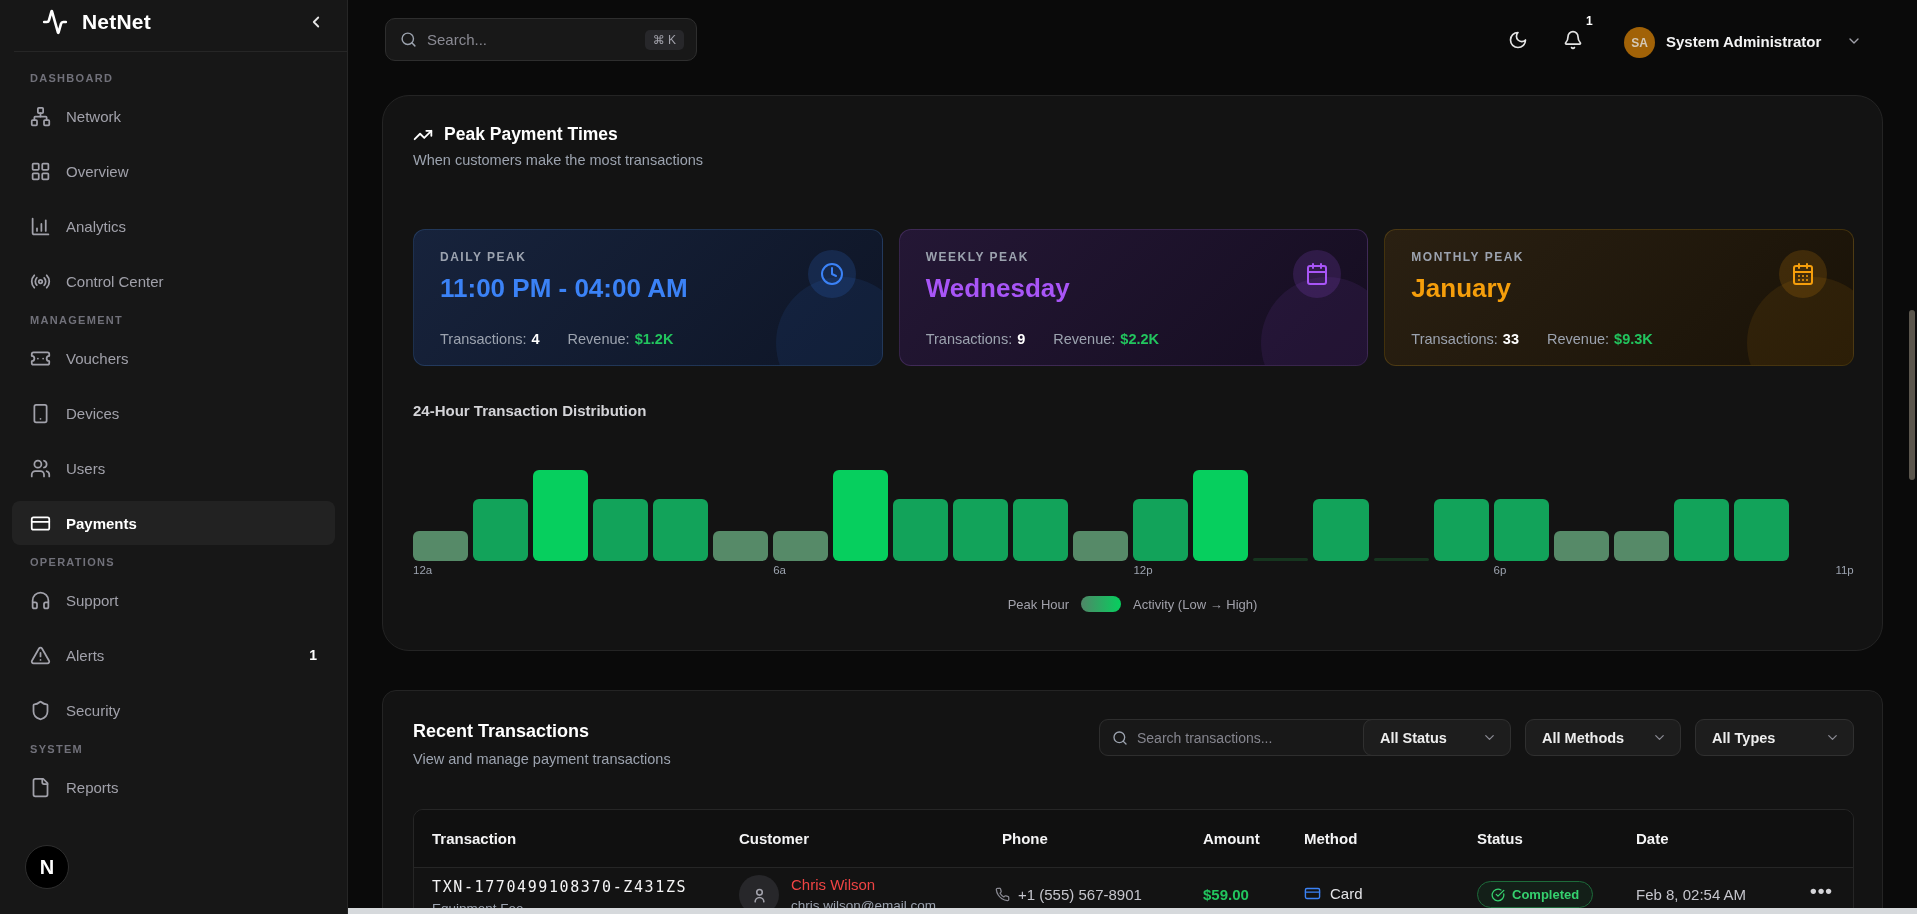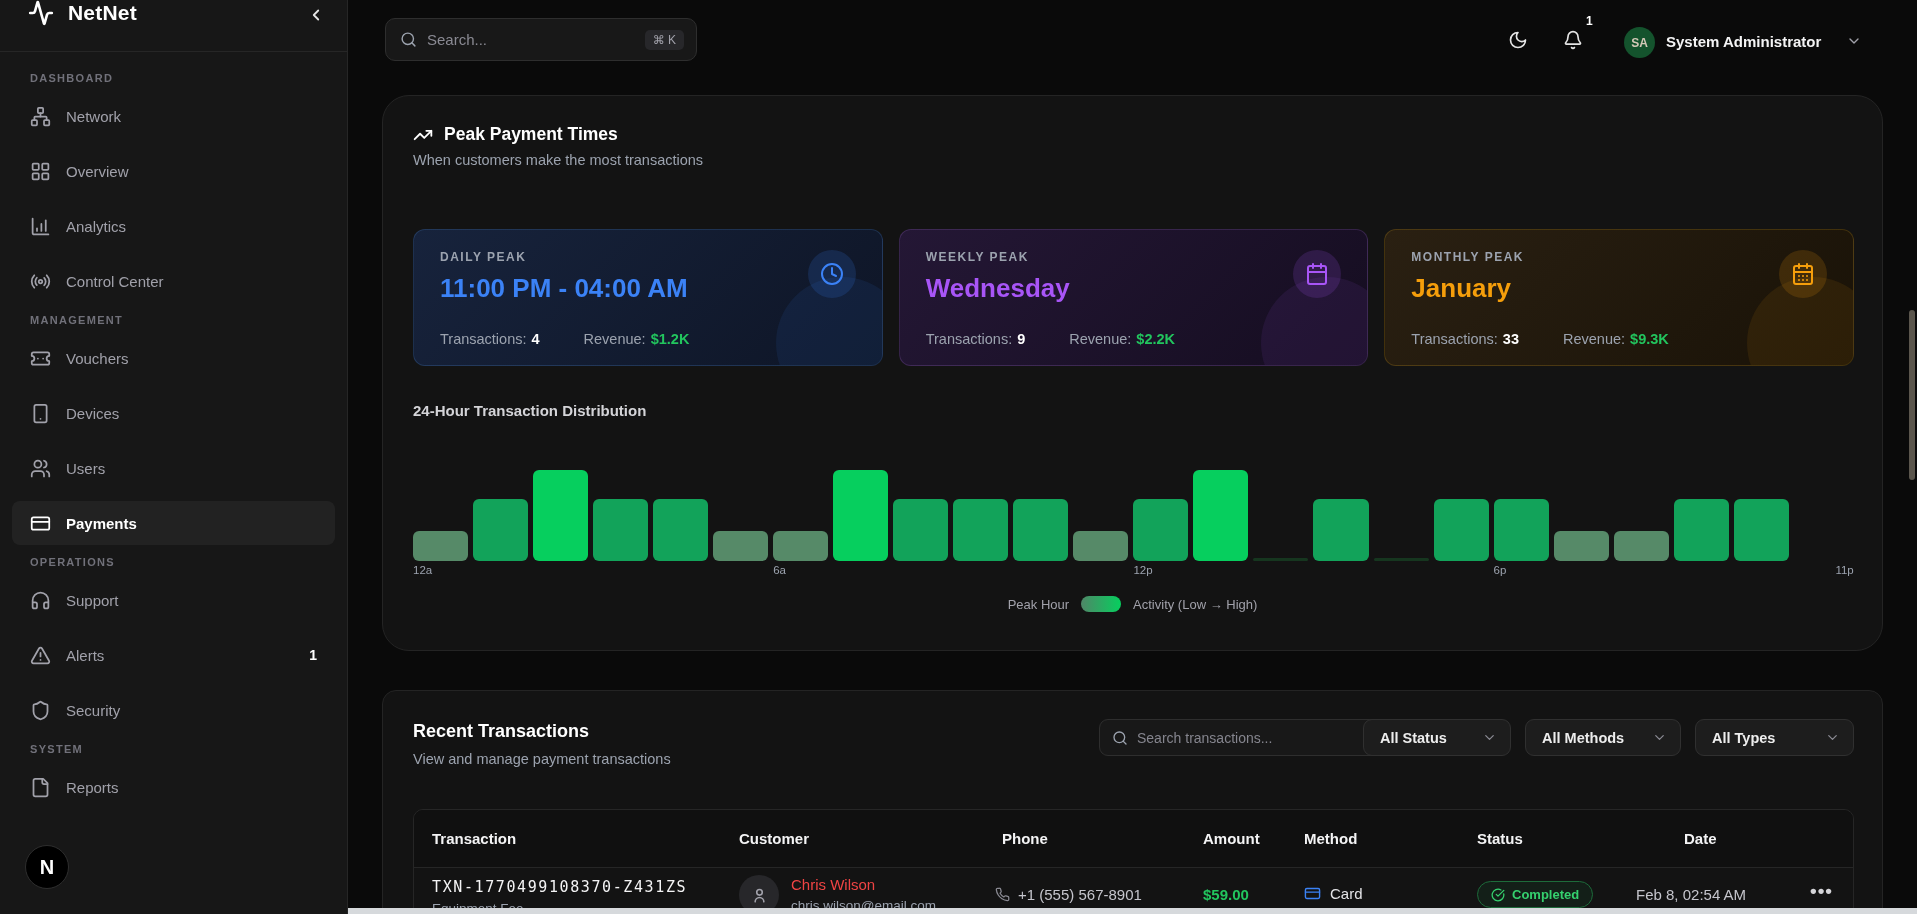--- a/index.html
+++ b/index.html
@@ -6,22 +6,22 @@
   html,body { width:1917px; height:914px; overflow:hidden; }
   body {
     position:relative; background:#0a0a0a; color:#fafafa;
     font-family:"Liberation Sans", sans-serif;
   }
   svg { display:block; }
 
   
   .sidebar { position:absolute; left:0; top:0; width:348px; height:914px;
     background:#171717; border-right:1px solid #262626; z-index:5; }
-  .side-header { height:52px; display:flex; align-items:flex-start; padding:0 16px 7px 28px;
-    border-bottom:1px solid #262626; }
+  .side-header { height:52px; display:flex; align-items:center; padding:0 16px 7px 28px;
+    border-bottom:1px solid #262626;margin-left:14px; }
   .logo-wrap { display:flex; align-items:center; gap:14px; flex:1; }
   .logo-name { font-size:21px; font-weight:bold; color:#fff; letter-spacing:.2px; }
   .collapse-btn { width:30px; height:30px; display:flex; align-items:center; justify-content:center;
     color:#e5e5e5; border-radius:6px; cursor:pointer; }
   .side-section { margin-top:8px; }
   .side-label { padding:0 30px; margin-bottom:10px; font-size:11px; font-weight:bold;
     letter-spacing:1.3px; color:#71717a; }
   .side-item { display:flex; align-items:center; gap:15px; height:44px; margin:0 12px 11px;
     padding:0 18px; border-radius:8px; color:#a1a1aa; font-size:15px; cursor:pointer; }
   .side-item .ico { width:21px; height:21px; color:#a1a1aa; }
@@ -38,21 +38,21 @@
     display:flex; align-items:center; padding:0 12px 0 14px; gap:10px; z-index:4; }
   .search-box input { flex:1; background:transparent; border:none; outline:none;
     color:#d4d4d8; font-size:15px; font-family:"Liberation Sans",sans-serif; }
   .search-box input::placeholder { color:#8a8a93; }
   .kbd { background:#27272a; border-radius:5px; padding:3px 8px; font-size:12px; color:#a1a1aa; }
   .top-icon-btn { position:absolute; width:34px; height:34px; display:flex; align-items:center;
     justify-content:center; color:#e5e5e5; cursor:pointer; z-index:4; }
   .notif-count { position:absolute; left:1586px; top:14px; font-size:12px; font-weight:bold;
     color:#fff; z-index:5; }
   .avatar { position:absolute; left:1624px; top:27px; width:31px; height:31px; border-radius:50%;
-    background:#14532d; display:flex; align-items:center; justify-content:center;
+    background:#a16207; display:flex; align-items:center; justify-content:center;
     font-size:12px; font-weight:bold; color:#d4c9b8; z-index:4; cursor:pointer; }
   .user-name { position:absolute; left:1666px; top:33px; font-size:15px; font-weight:bold;
     color:#f4f4f5; z-index:4; cursor:pointer; }
   .user-caret { position:absolute; left:1846px; top:33px; color:#a1a1aa; z-index:4; cursor:pointer; }
 
   
   .card { position:absolute; left:382px; width:1501px; background:#131313;
     border:1px solid #242424; border-radius:14px; }
   .card-peaks { top:95px; height:556px;border-radius:27px; }
   .card-txns { top:690px; height:400px; }
@@ -65,21 +65,21 @@
     display:flex; gap:16px; }
   .peak-card { flex:1; position:relative; border-radius:12px; overflow:hidden; padding:20px 26px; }
   .peak-card.daily { background:linear-gradient(135deg,#17233c 0%,#0e1526 100%);
     border:1px solid rgba(96,165,250,.18); }
   .peak-card.weekly { background:linear-gradient(135deg,#241735 0%,#150d20 100%);
     border:1px solid rgba(192,132,252,.18); }
   .peak-card.monthly { background:linear-gradient(135deg,#2a2012 0%,#191207 100%);
     border:1px solid rgba(251,191,36,.18); }
   .peak-label { font-size:12px; font-weight:bold; letter-spacing:1.5px; color:#9ca3af; }
   .peak-value { margin-top:9px; font-size:26px; font-weight:bold; }
-  .peak-stats { position:absolute; left:26px; bottom:18px; display:flex; gap:44px;
+  .peak-stats { position:absolute; left:26px; bottom:18px; display:flex; gap:28px;
     font-size:14.5px; color:#9ca3af;margin-top:16px; }
   .peak-stats b { color:#fff; margin-left:5px; }
   .peak-stats b.rev { color:#22c55e; }
   .peak-ico { position:absolute; right:26px; top:20px; width:48px; height:48px; border-radius:50%;
     display:flex; align-items:center; justify-content:center; }
   .decor-circle { position:absolute; right:-26px; bottom:-44px; width:132px; height:132px;
     border-radius:50%; }
   .daily .peak-ico { background:rgba(59,130,246,.16); color:#3b82f6; }
   .daily .decor-circle { background:rgba(59,130,246,.09); }
   .weekly .peak-ico { background:rgba(168,85,247,.16); color:#a855f7; }
@@ -564,21 +564,21 @@
   </div>
 
   <div class="table">
     <div class="thead">
       <span class="th" style="left:18px">Transaction</span>
       <span class="th" style="left:325px">Customer</span>
       <span class="th" style="left:588px">Phone</span>
       <span class="th" style="left:789px">Amount</span>
       <span class="th" style="left:890px">Method</span>
       <span class="th" style="left:1063px">Status</span>
-      <span class="th" style="left:1270px">Date</span>
+      <span class="th" style="left:1222px">Date</span>
     </div>
     <div class="trow">
       <span class="td txn-id">TXN-1770499108370-Z431ZS</span>
       <span class="td txn-type">Equipment Fee</span>
       <span class="td row-avatar">
         <span>
             <svg width="19" height="19" viewBox="0 0 24 24" fill="none" stroke="currentColor" stroke-width="2" stroke-linecap="round" stroke-linejoin="round">
               <circle cx="12" cy="8" r="3.5"></circle>
               <path d="M6.5 20a5.5 5.5 0 0 1 11 0"></path>
             </svg>

